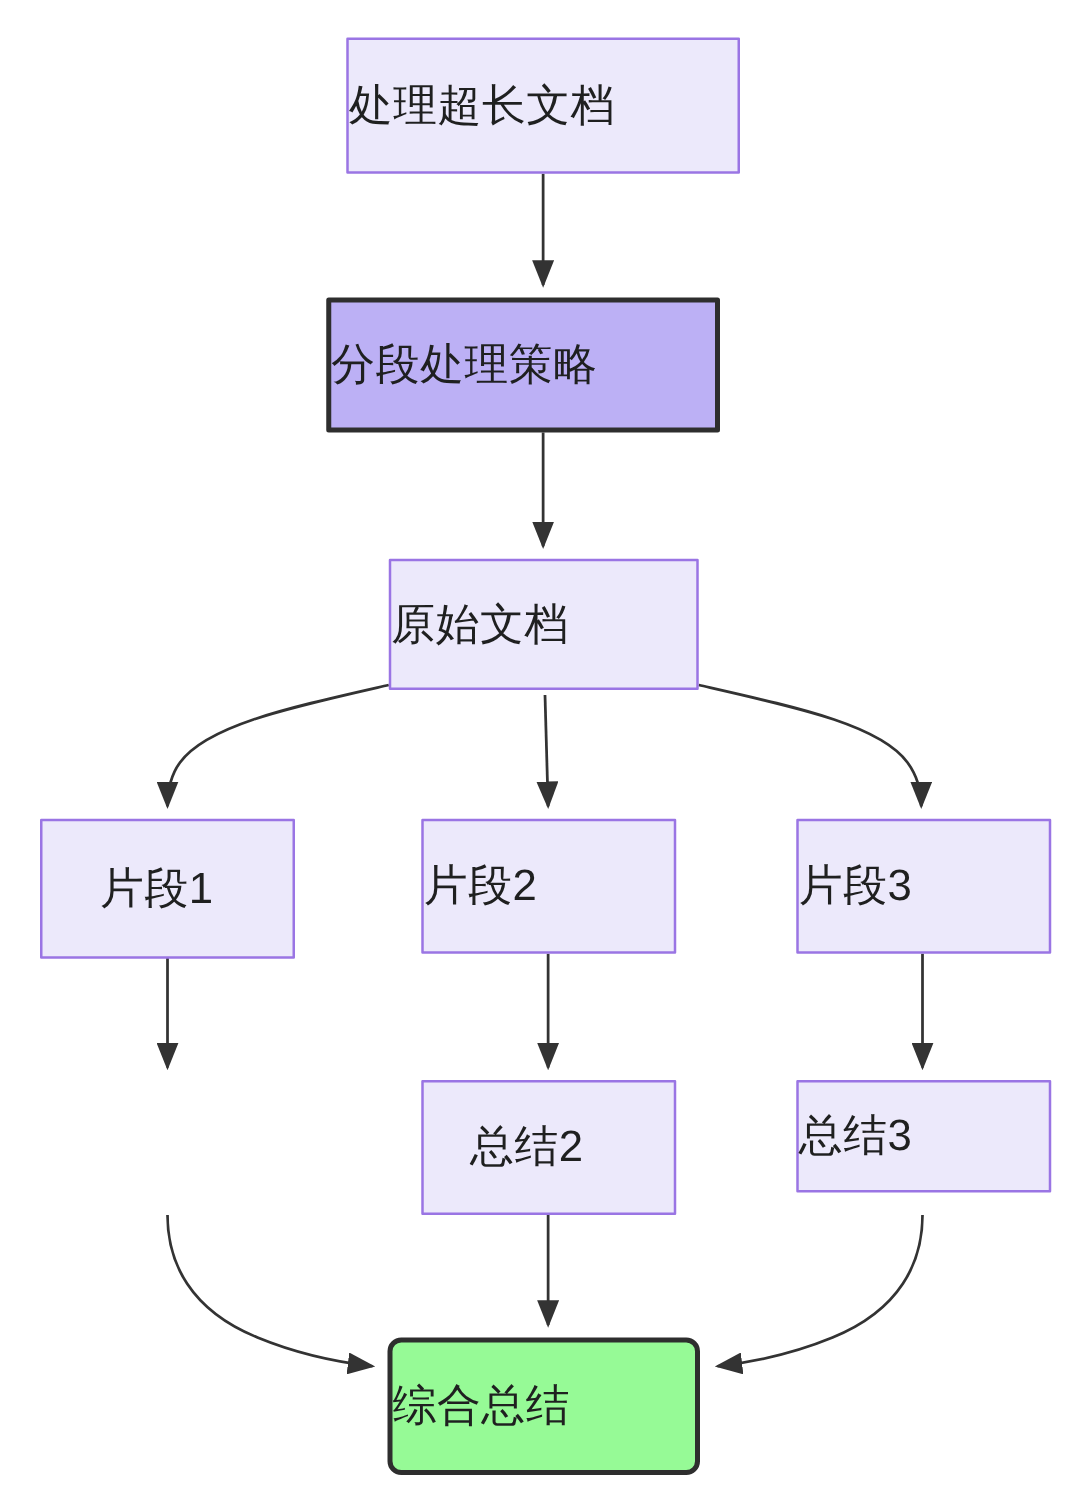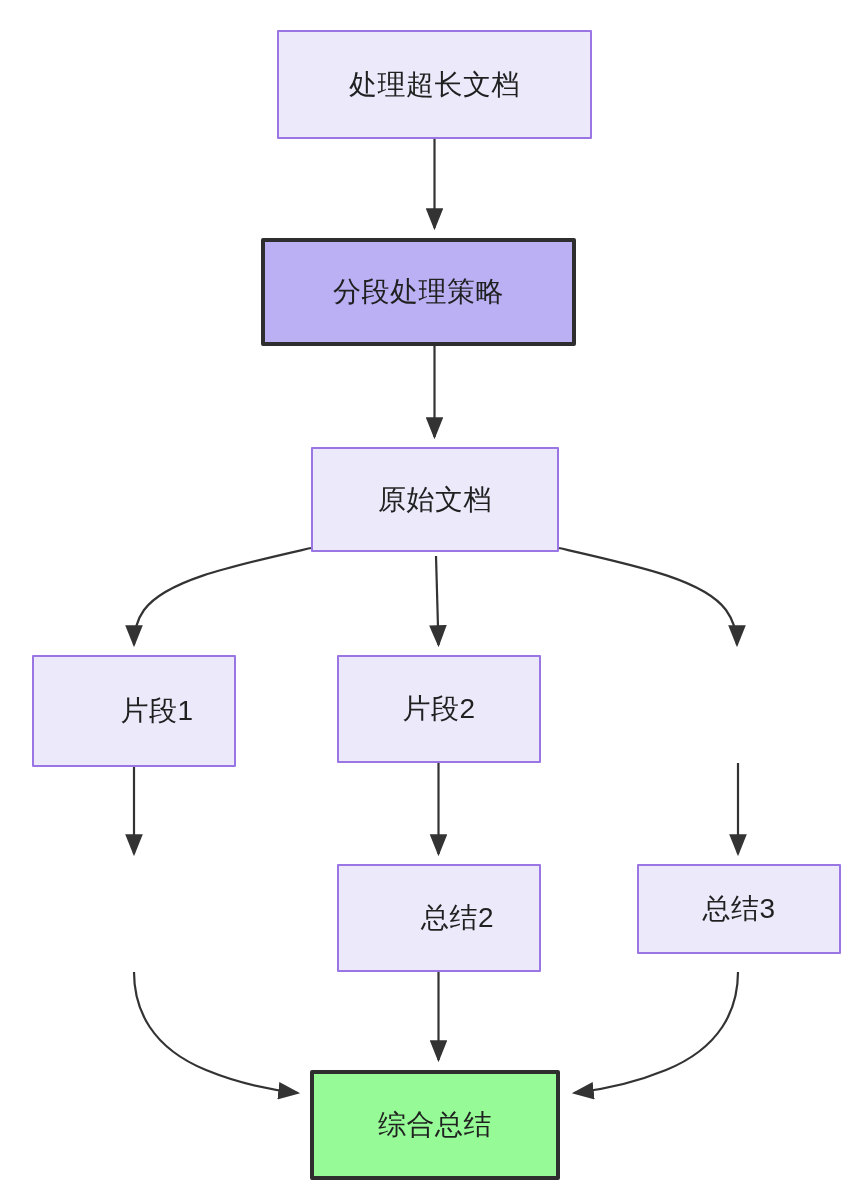--- a/index.html
+++ b/index.html
@@ -26,24 +26,24 @@
     left: 0;
     width: 852px;
     height: 1196px;
     pointer-events: none;
   }
   .node {
     position: absolute;
     box-sizing: border-box;
     display: flex;
     align-items: center;
-    justify-content: center;
+    justify-content: flex-start;
     text-align: center;
     color: #1f2020;
-    font-size: 28px;
+    font-size: 35px;
     line-height: 1.2;
     letter-spacing: 0.5px;
     white-space: nowrap;
   }
   .node-light {
     background: #ece9fb;
     border: 2px solid #9a75e4;
     border-radius: 1px;
   }
   .node-strong-purple {
@@ -108,27 +108,30 @@
   </div>
 
   <div class="node node-light" style="left:32px; top:655px; width:204px; height:112px;padding-left:46px;">
     <span class="node-label">片段1</span>
   </div>
 
   <div class="node node-light" style="left:337px; top:655px; width:204px; height:108px;">
     <span class="node-label">片段2</span>
   </div>
 
+  <div class="node node-light" style="left:637px; top:655px; width:204px; height:108px;">
+    <span class="node-label">片段3</span>
+  </div>
 
 
   <div class="node node-light" style="left:337px; top:864px; width:204px; height:108px;padding-left:37px;">
     <span class="node-label">总结2</span>
   </div>
 
   <div class="node node-light" style="left:637px; top:864px; width:204px; height:90px;">
     <span class="node-label">总结3</span>
   </div>
 
-  <div class="node node-strong-green" style="left:310px; top:1070px; width:250px; height:110px;">
+  <div class="node node-strong-green" style="left:310px; top:1070px; width:250px; height:110px;border-radius:11px;">
     <span class="node-label">综合总结</span>
   </div>
 
 </div>
 
 </body></html>

